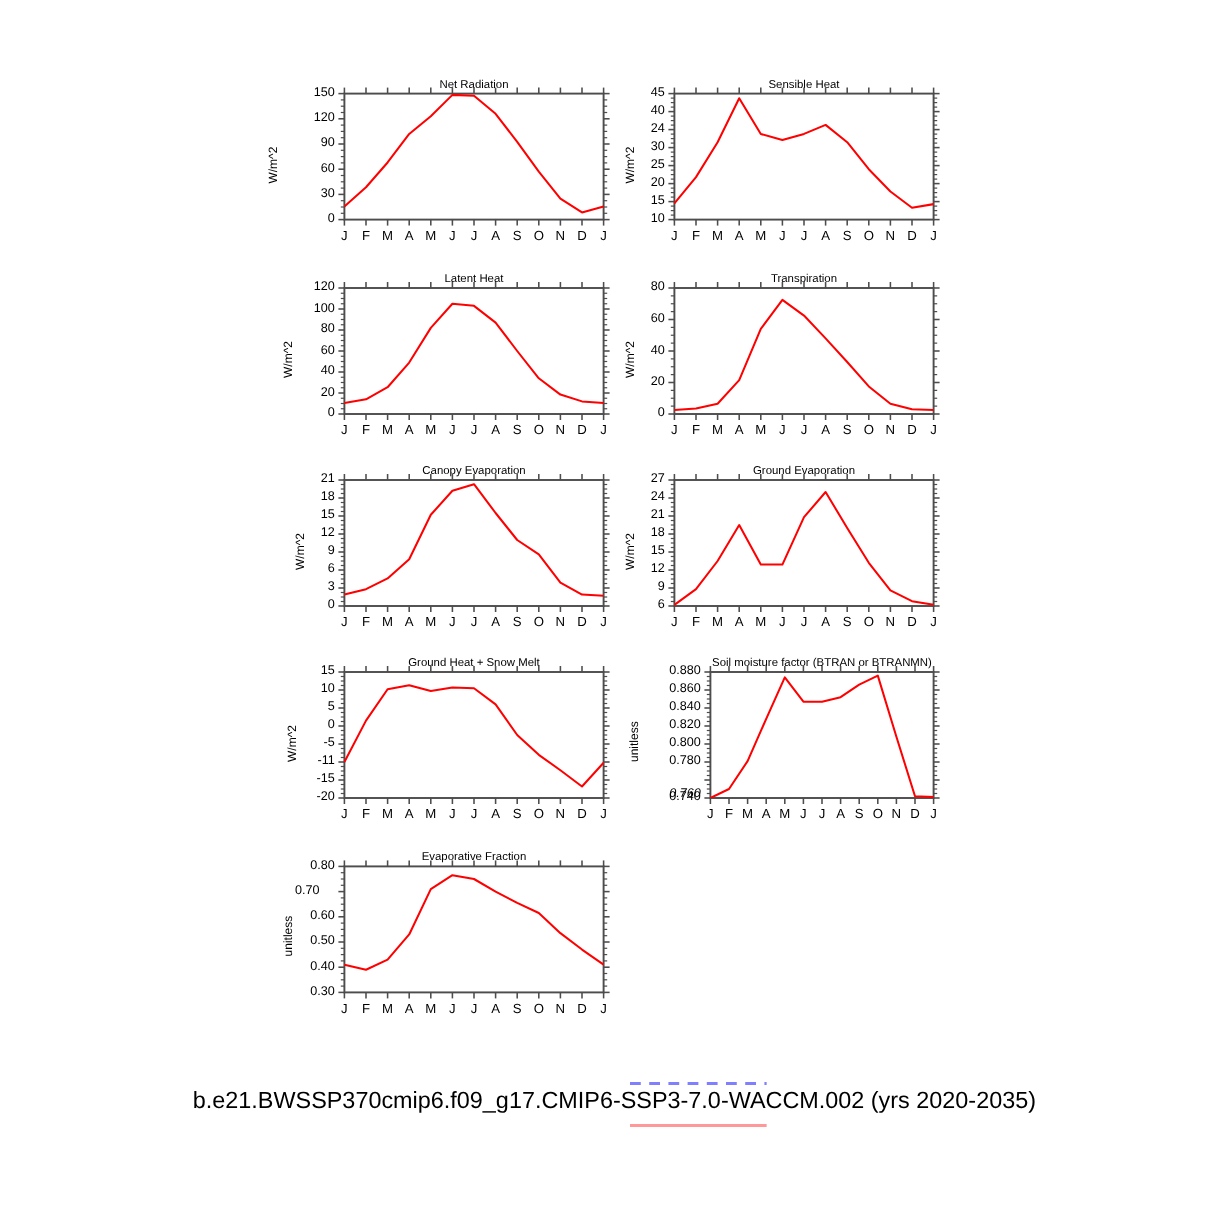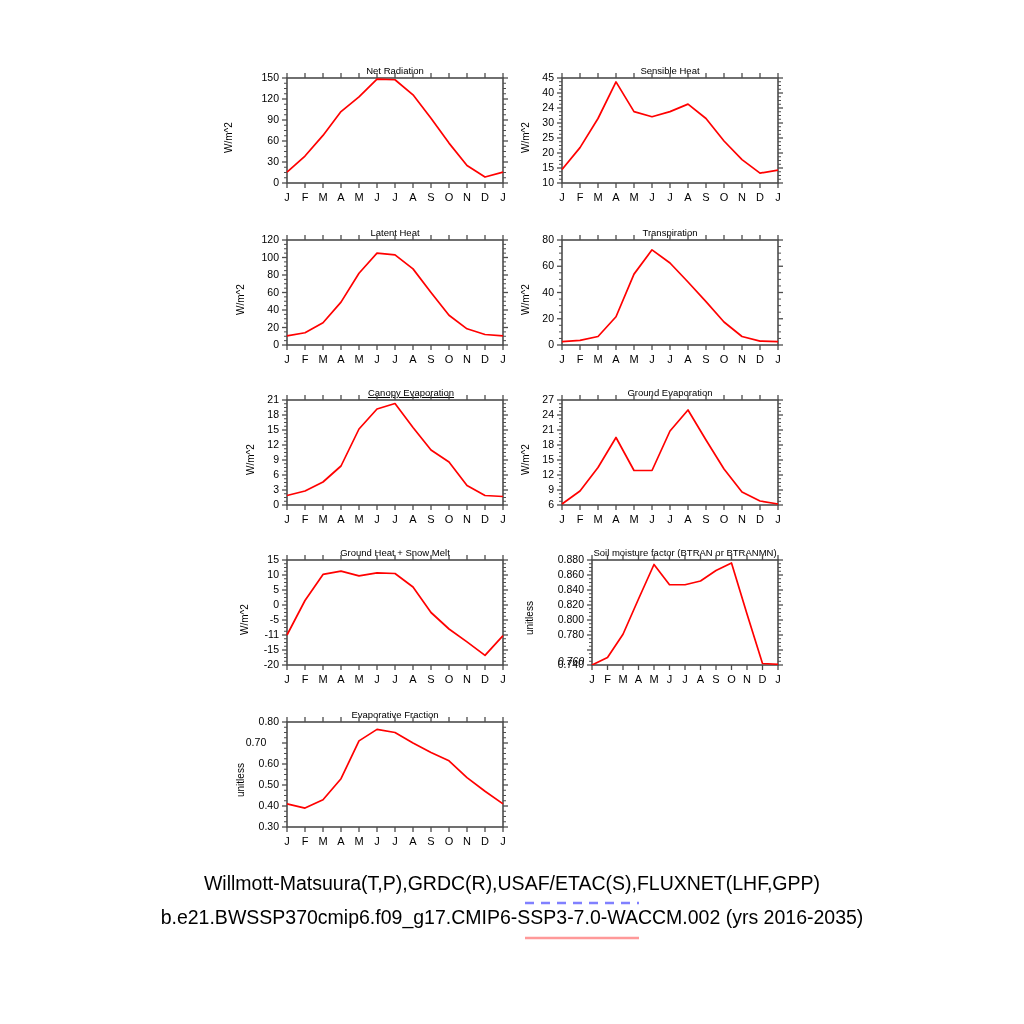--- a/index.html
+++ b/index.html
@@ -503,21 +503,21 @@
         <div class="xtick-label" style="left: 124px; width: 20px; top: 126px;">J</div>
         <div class="xtick-label" style="left: 142px; width: 20px; top: 126px;">J</div>
         <div class="xtick-label" style="left: 160px; width: 20px; top: 126px;">A</div>
         <div class="xtick-label" style="left: 178px; width: 20px; top: 126px;">S</div>
         <div class="xtick-label" style="left: 196px; width: 20px; top: 126px;">O</div>
         <div class="xtick-label" style="left: 214px; width: 20px; top: 126px;">N</div>
         <div class="xtick-label" style="left: 232px; width: 20px; top: 126px;">D</div>
         <div class="xtick-label" style="left: 250px; width: 20px; top: 126px;">J</div>
       </div>
       <div class="panel" style="left: 243px; top: 387px; width: 262px; height: 139px;">
-        <div class="panel-title" style="left: 60px; top: 0px; width: 216px; text-decoration: underline;">Canopy Evaporation</div>
+        <div class="panel-title" style="left: 44px; top: 0px; width: 216px;">Canopy Evaporation</div>
         <div class="ylabel" style="left: 2px; top: 87.5px;">W/m^2</div>
         <div class="ytick-label" style="left: 0px; width: 36px; top: 111px;">0</div>
         <div class="ytick-label" style="left: 0px; width: 36px; top: 96px;">3</div>
         <div class="ytick-label" style="left: 0px; width: 36px; top: 81px;">6</div>
         <div class="ytick-label" style="left: 0px; width: 36px; top: 66px;">9</div>
         <div class="ytick-label" style="left: 0px; width: 36px; top: 51px;">12</div>
         <div class="ytick-label" style="left: 0px; width: 36px; top: 36px;">15</div>
         <div class="ytick-label" style="left: 0px; width: 36px; top: 21px;">18</div>
         <div class="ytick-label" style="left: 0px; width: 36px; top: 6px;">21</div>
         <svg width="276" height="139" class="plotsvg" style="left: 0px; top: 0px;">
@@ -1076,25 +1076,24 @@
         <div class="xtick-label" style="left: 152px; width: 20px; top: 126px;">J</div>
         <div class="xtick-label" style="left: 170px; width: 20px; top: 126px;">A</div>
         <div class="xtick-label" style="left: 188px; width: 20px; top: 126px;">S</div>
         <div class="xtick-label" style="left: 206px; width: 20px; top: 126px;">O</div>
         <div class="xtick-label" style="left: 224px; width: 20px; top: 126px;">N</div>
         <div class="xtick-label" style="left: 242px; width: 20px; top: 126px;">D</div>
         <div class="xtick-label" style="left: 260px; width: 20px; top: 126px;">J</div>
       </div>
     </div>
 
-  <div class="caption" id="cap1" style="top:872px;">Willmott-Matsuura(T,P),GRDC(R),USAF/ETAC(S),FLUXNET(LHF,GPP)</div>
 
   <svg class="legend-line" id="legend-dashed" style="left:525px; top:901px; width:114px; height:4px;" width="114" height="4">
     <line x1="0" y1="2" x2="114" y2="2" stroke-width="2.5" stroke-dasharray="9,7" stroke="#8080ff"></line>
   </svg>
 
-  <div class="caption" id="cap2" style="top:906px;">b.e21.BWSSP370cmip6.f09_g17.CMIP6-SSP3-7.0-WACCM.002 (yrs 2016-2035)</div>
+  <div class="caption" id="cap2" style="top:906px;">b.e21.BWSSP370cmip6.f09_g17.CMIP6-SSP3-7.0-WACCM.002 (yrs 2020-2035)</div>
 
   <svg class="legend-line" id="legend-solid" style="left:525px; top:936px; width:114px; height:4px;" width="114" height="4">
     <line x1="0" y1="2" x2="114" y2="2" stroke-width="2.5" stroke="#ff9999"></line>
   </svg>
 
 </div>
 
 </body></html>

